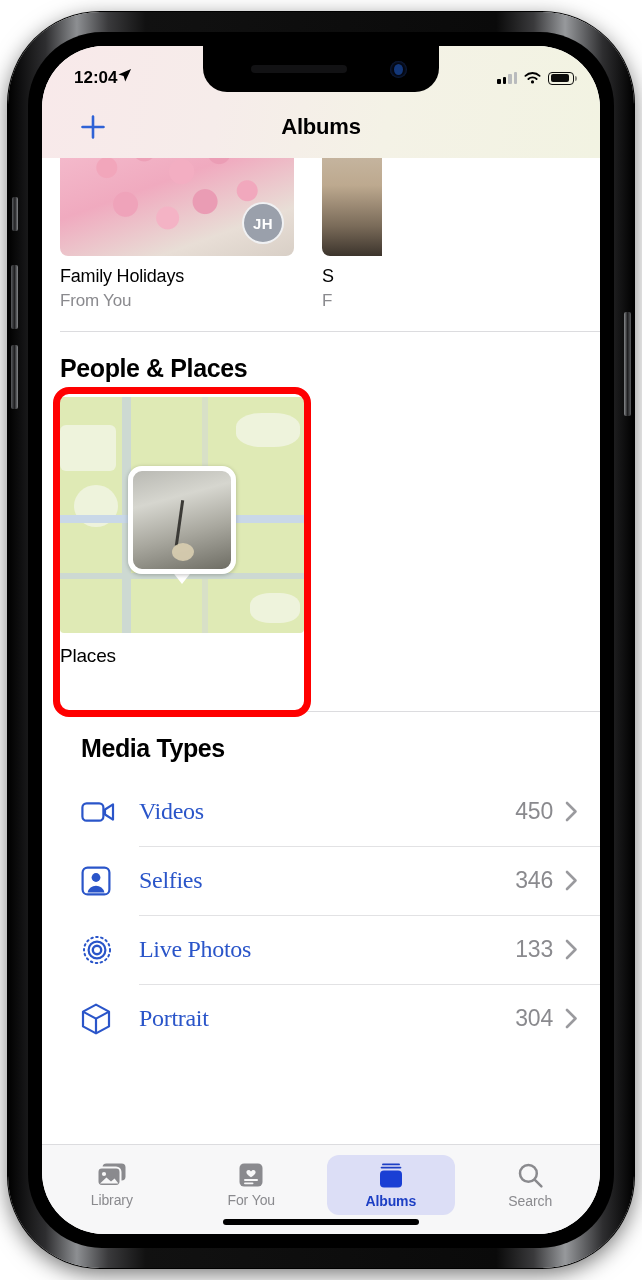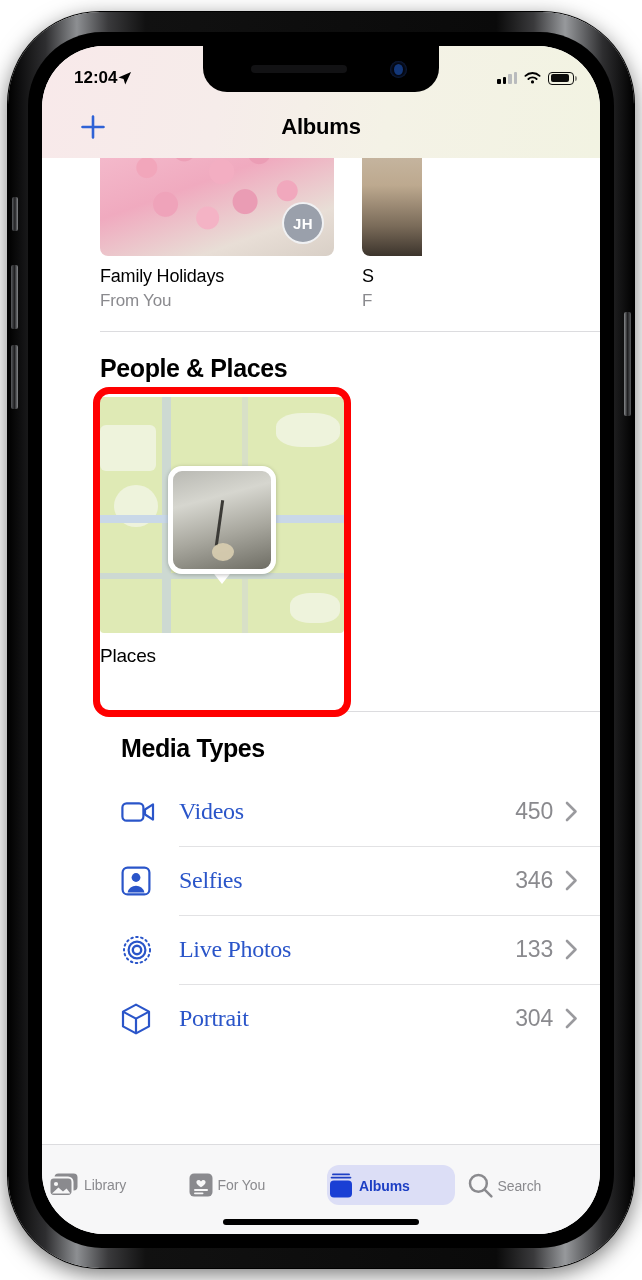--- a/index.html
+++ b/index.html
@@ -62,21 +62,21 @@
     border-radius:50%; background:#16408c; opacity:.85;
   }
 
   
   .statusbar{
     position:absolute; top:0; left:0; right:0; height:52px;
     display:flex; align-items:center; justify-content:space-between;
     padding:12px 26px 0 32px; z-index:30;
     font-size:17px; font-weight:600; color:#000;
   }
-  .sb-left{ display:flex; align-items:center; }
+  .sb-left{ display:flex; }
   .sb-right{ display:flex; align-items:center; gap:6px; }
   .loc-arrow{ display:block; }
   .sig{ display:flex; align-items:flex-end; gap:2px; height:12px; }
   .sig i{ display:block; width:3.5px; border-radius:1px; background:#b9bbbd; }
   .sig i.on{ background:#000; }
   .sig i:nth-child(1){ height:5px; }
   .sig i:nth-child(2){ height:7.5px; }
   .sig i:nth-child(3){ height:10px; }
   .sig i:nth-child(4){ height:12px; }
   .batt{ position:relative; width:26px; height:13px; border:1.6px solid #000;
@@ -101,21 +101,21 @@
     color:#2f62d6; font-size:34px; font-weight:300; line-height:1;
   }
   .nav-title{
     flex:1; text-align:center; font-size:22px; font-weight:700; color:#000;
     letter-spacing:-.2px;
   }
 
   
   .content{
     position:absolute; top:112px; left:0; right:0; bottom:90px;
-    background:#fff; overflow:hidden;margin-left:40px;
+    background:#fff; overflow:hidden;
   }
 
   
   .shared-strip{
     display:flex; gap:28px; padding:0 18px; margin-top:-38px;
   }
   .shared-card{ width:234px; flex:0 0 auto; }
   .shared-card.clipped{ width:60px; overflow:hidden; }
   .shared-thumb{
     position:relative; width:234px; height:136px; border-radius:8px; overflow:hidden;
@@ -260,22 +260,22 @@
   .mt-count{ font-size:23px; color:#8a8a8e; margin-right:12px; letter-spacing:-.2px; }
   .mt-chev{ margin-right:22px; display:flex; align-items:center; }
 
   
   .tabbar{
     position:absolute; left:0; right:0; bottom:0; height:90px; z-index:25;
     background:#f7f7f8; border-top:1px solid #dcdcdf;
     display:flex; align-items:flex-start; padding-top:8px;
   }
   .tab{
-    flex:1; display:flex; flex-direction:row; align-items:center; gap:4px;
-    padding:7px 0 6px; border-radius:12px; margin:12px 6px;text-align:right;
+    flex:1; display:flex; flex-direction:column; align-items:center; gap:4px;
+    padding:7px 0 6px; border-radius:12px; margin:2px 6px;text-align:right;
   }
   .tab.selected{ background:#dcdef6; }
   .tab-label{ font-size:14px; color:#8a8a8e; letter-spacing:-.1px; }
   .tab.selected .tab-label{ color:#1d3fc4; font-weight:700; }
   .home-indicator{
     position:absolute; left:50%; transform:translateX(-50%); bottom:9px;
     width:196px; height:6px; border-radius:3px; background:#000; z-index:26;
   }
 </style>
 </head>

